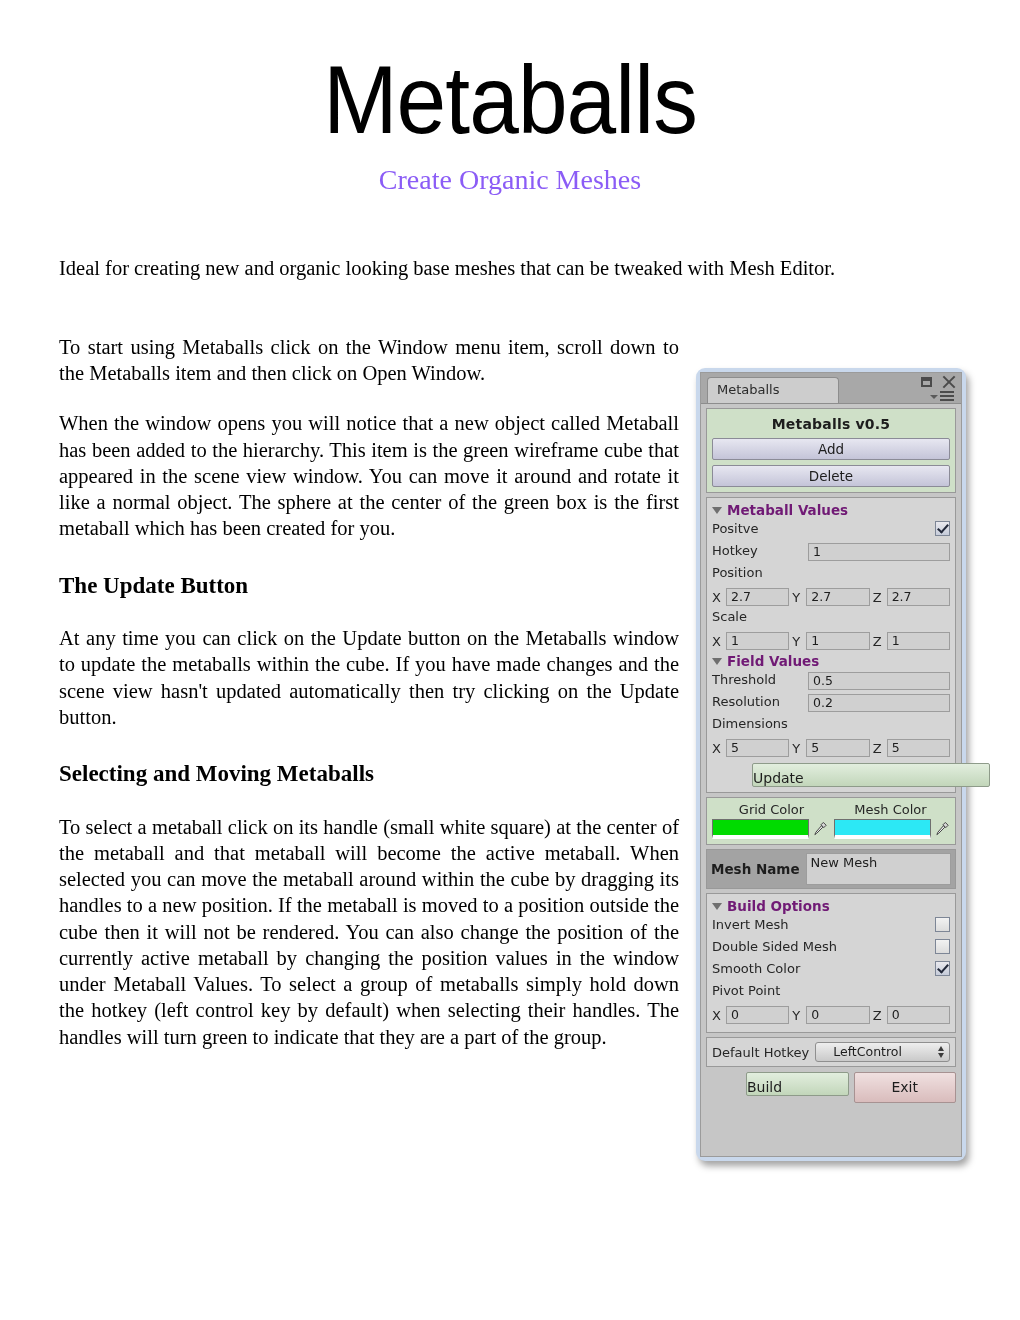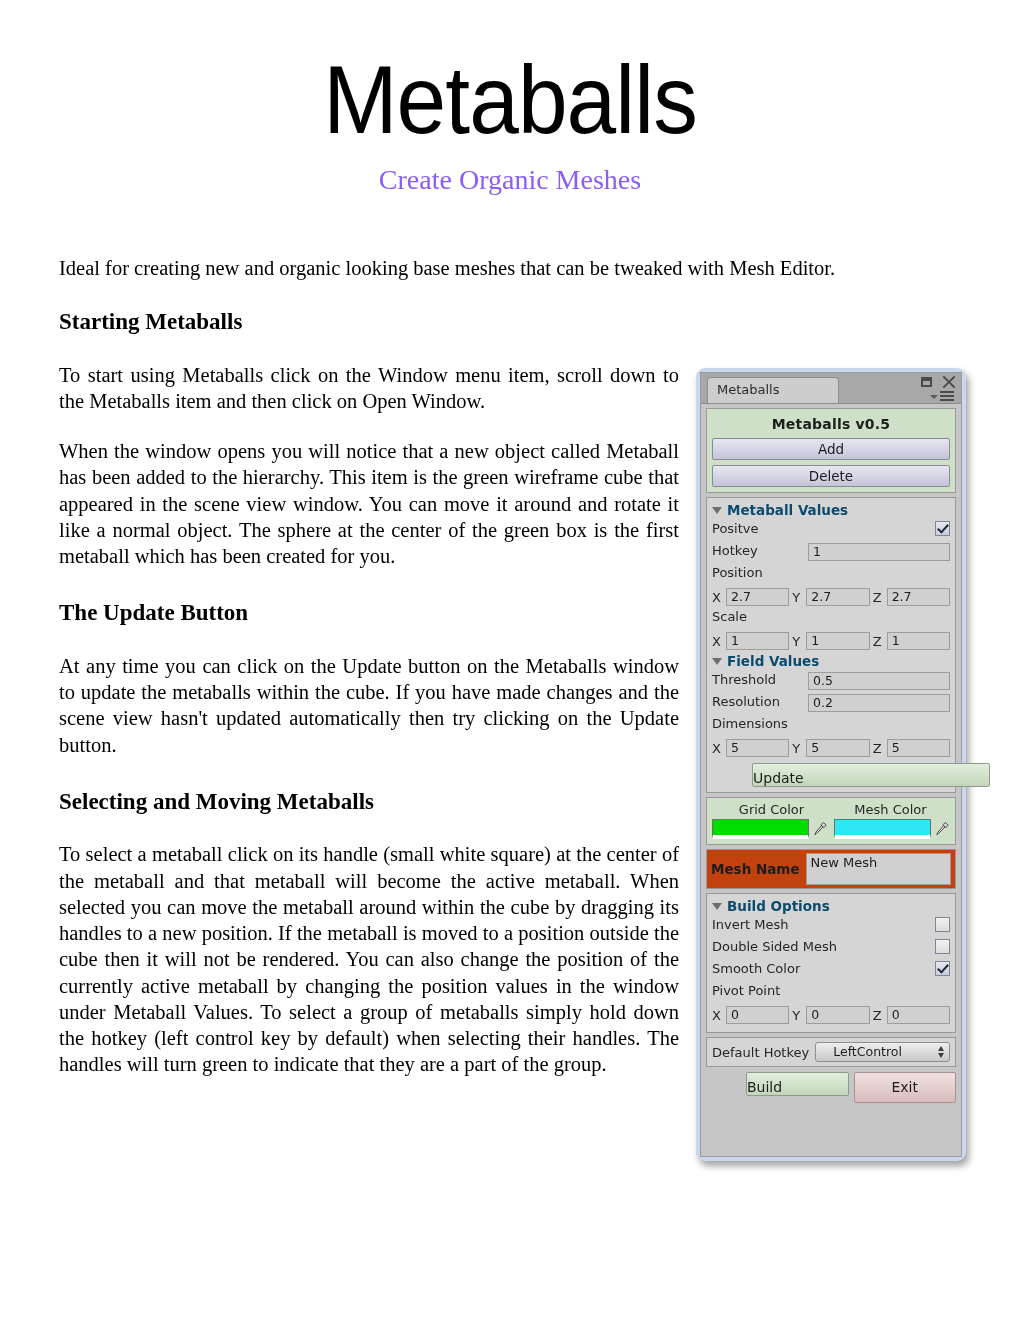--- a/index.html
+++ b/index.html
@@ -181,21 +181,21 @@
     margin: 4px 5px 0 5px;
     border: 1px solid #999;
     background: #d5d5d5;
     box-sizing: border-box;
     padding: 4px 5px 5px 5px;
   }
   .panel.green {
     background: #cfe0c8;
   }
   .panel.lav {
-    background: #c2410c;
+    background: #a3a3a3;
     padding: 3px 4px;
   }
 
   .ver-title {
     text-align: center;
     font-size: 14px;
     font-weight: bold;
     color: #1d1d1d;
     margin: 3px 0 6px 0;
     letter-spacing: 0.2px;
@@ -243,21 +243,21 @@
     background: linear-gradient(#f0e0e0, #d9bcbc);
     box-sizing: border-box;
   }
 
   .foldout {
     display: flex;
     align-items: center;
     gap: 5px;
     font-size: 13.5px;
     font-weight: bold;
-    color: #0c4a6e;
+    color: #701a75;
     margin-bottom: 3px;
   }
   .tri-down {
     width: 0; height: 0;
     border-left: 5px solid transparent;
     border-right: 5px solid transparent;
     border-top: 7px solid #6f6f6f;
   }
 
   .row {
@@ -438,21 +438,20 @@
 
 <div class="page">
 
   <h1 class="doc-title">Metaballs</h1>
   <div class="doc-subtitle">Create Organic Meshes</div>
 
   <div class="intro-line">Ideal for creating new and organic looking base meshes that can be tweaked with Mesh Editor.</div>
 
   <div class="textcol">
 
-    <h2 class="sec">Starting Metaballs</h2>
     <div class="sp-a"></div>
     <p class="body">To start using Metaballs click on the Window menu item, scroll down to the Metaballs item and then click on Open Window.</p>
     <div class="sp-b"></div>
     <p class="body">When the window opens you will notice that a new object called Metaball has been added to the hierarchy. This item is the green wireframe cube that appeared in the scene view window. You can move it around and rotate it like a normal object. The sphere at the center of the green box is the first metaball which has been created for you.</p>
 
     <div class="sp-c"></div>
     <h2 class="sec">The Update Button</h2>
     <div class="sp-a"></div>
     <p class="body">At any time you can click on the Update button on the Metaballs window to update the metaballs within the cube. If you have made changes and the scene view hasn't updated automatically then try clicking on the Update button.</p>
 

